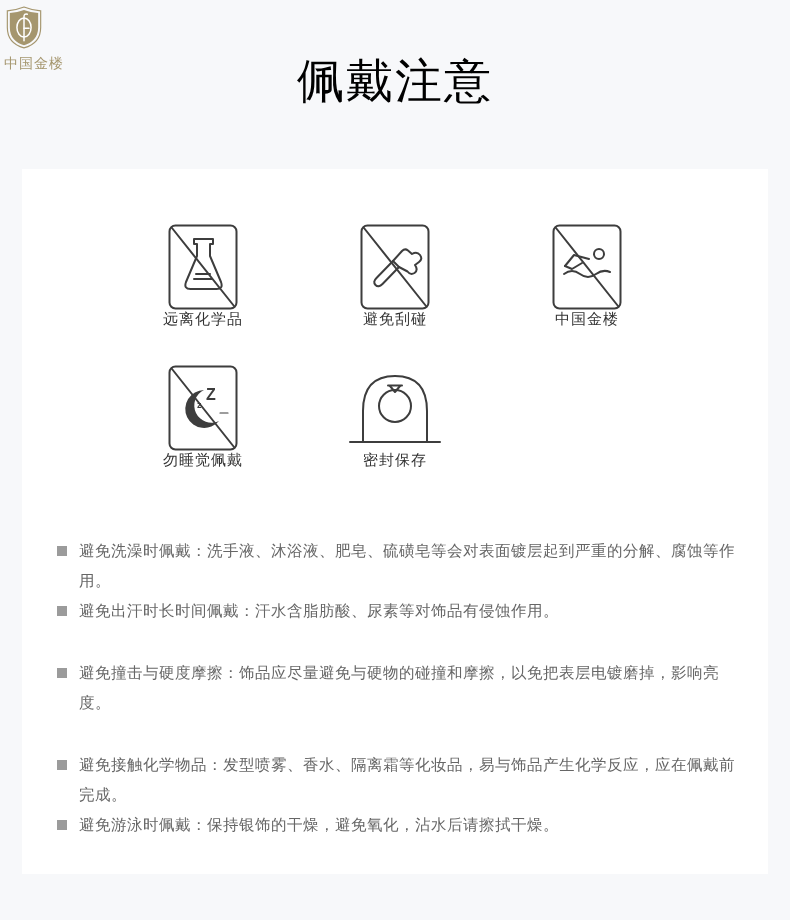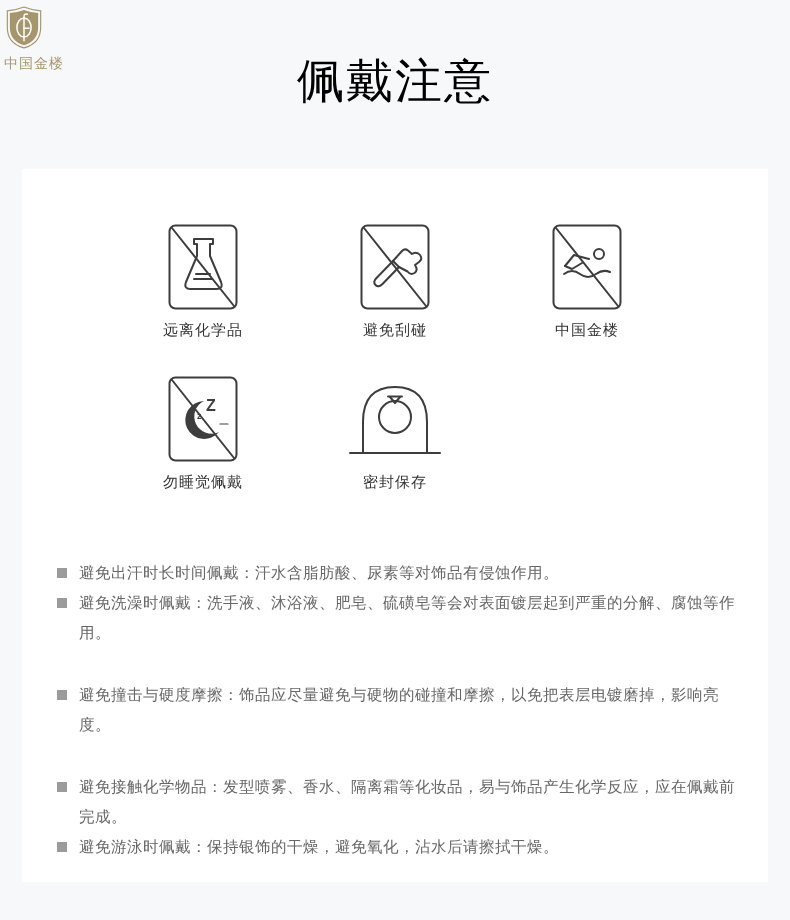--- a/index.html
+++ b/index.html
@@ -71,21 +71,20 @@
   .care-item svg {
     height: 86px;
     display: block;
     stroke: #3d3d3d;
     stroke-width: 2;
     fill: none;
     stroke-linecap: round;
     stroke-linejoin: round;
   }
   .care-label {
-    margin-top: 11px;
     font-size: 15px;
     color: #333333;
     letter-spacing: 1px;
     white-space: nowrap;
   }
 
   
   .notes { margin-top: 66px; padding: 0 33px 0 35px; }
   .note-group + .note-group { margin-top: 32px; }
   .note-item {
@@ -186,25 +185,25 @@
     </div>
 
 
   </div>
 
   <div class="notes">
 
     <div class="note-group">
       <div class="note-item">
         <span class="bullet-sq"></span>
+        <span class="note-text">避免洗澡时佩戴：洗手液、沐浴液、肥皂、硫磺皂等会对表面镀层起到严重的分解、腐蚀等作用。</span>
+      </div>
+      <div class="note-item">
+        <span class="bullet-sq"></span>
         <span class="note-text">避免出汗时长时间佩戴：汗水含脂肪酸、尿素等对饰品有侵蚀作用。</span>
-      </div>
-      <div class="note-item">
-        <span class="bullet-sq"></span>
-        <span class="note-text">避免洗澡时佩戴：洗手液、沐浴液、肥皂、硫磺皂等会对表面镀层起到严重的分解、腐蚀等作用。</span>
       </div>
     </div>
 
     <div class="note-group">
       <div class="note-item">
         <span class="bullet-sq"></span>
         <span class="note-text">避免撞击与硬度摩擦：饰品应尽量避免与硬物的碰撞和摩擦，以免把表层电镀磨掉，影响亮度。</span>
       </div>
     </div>
 

